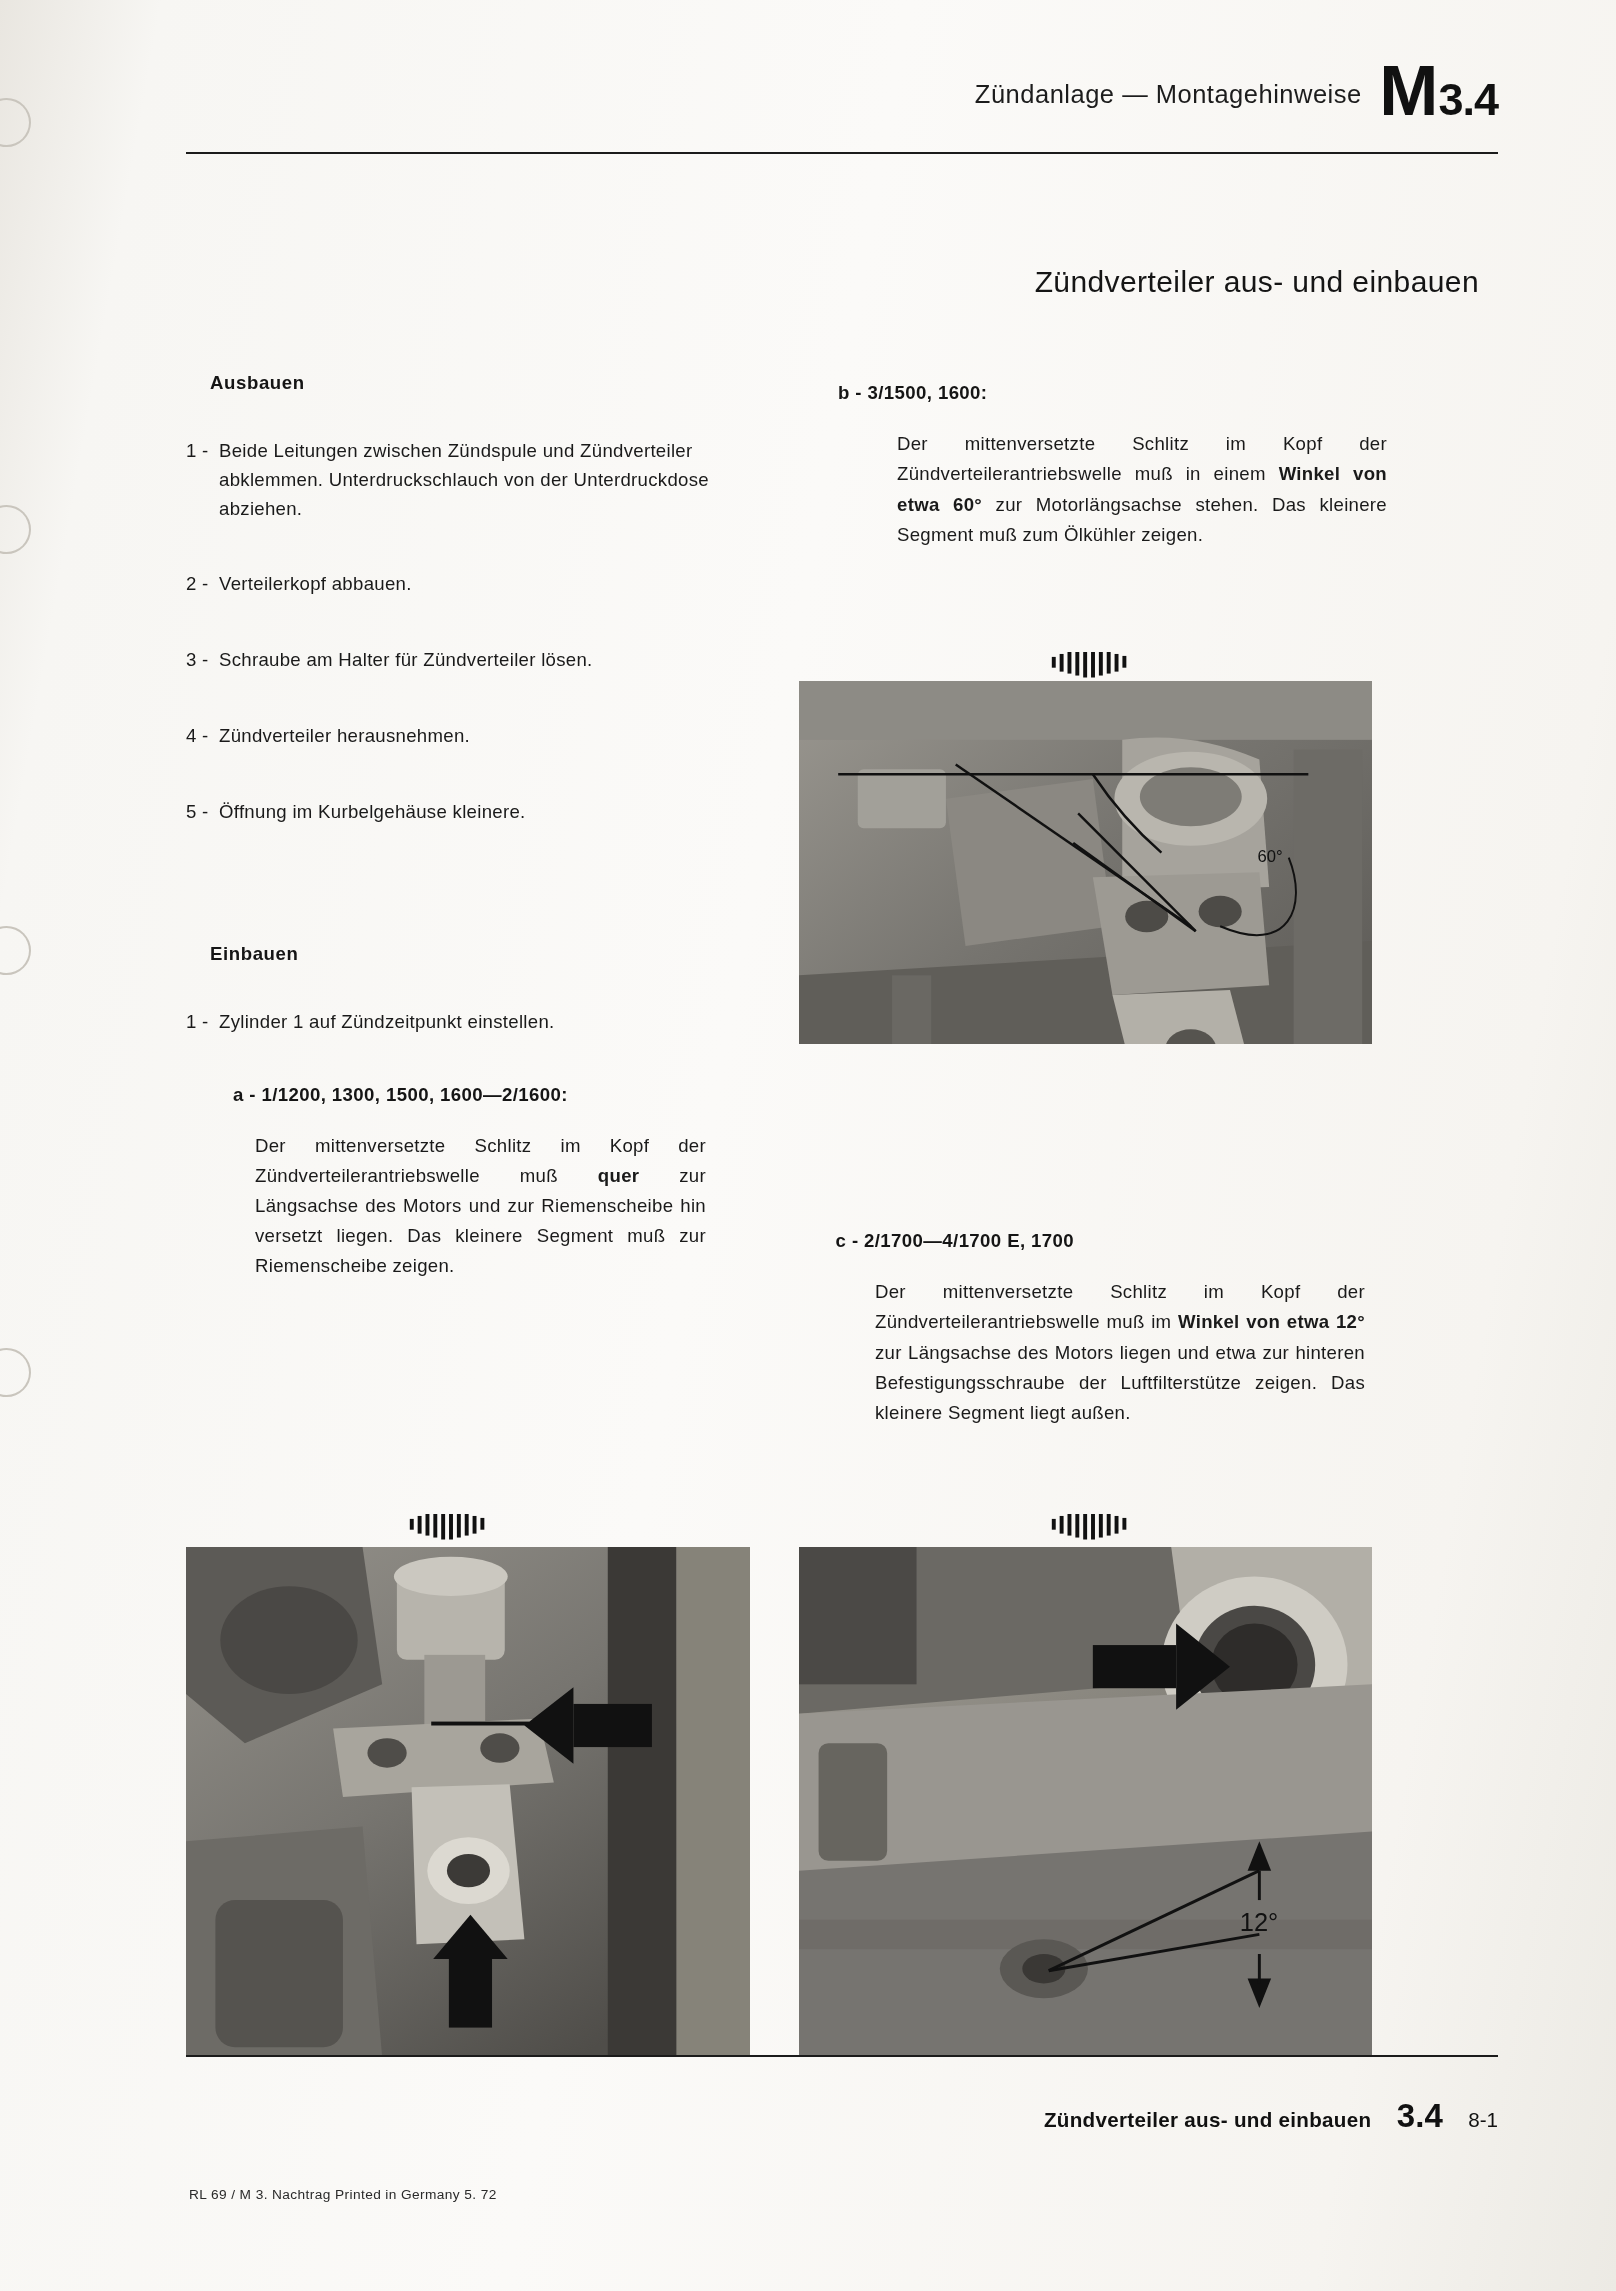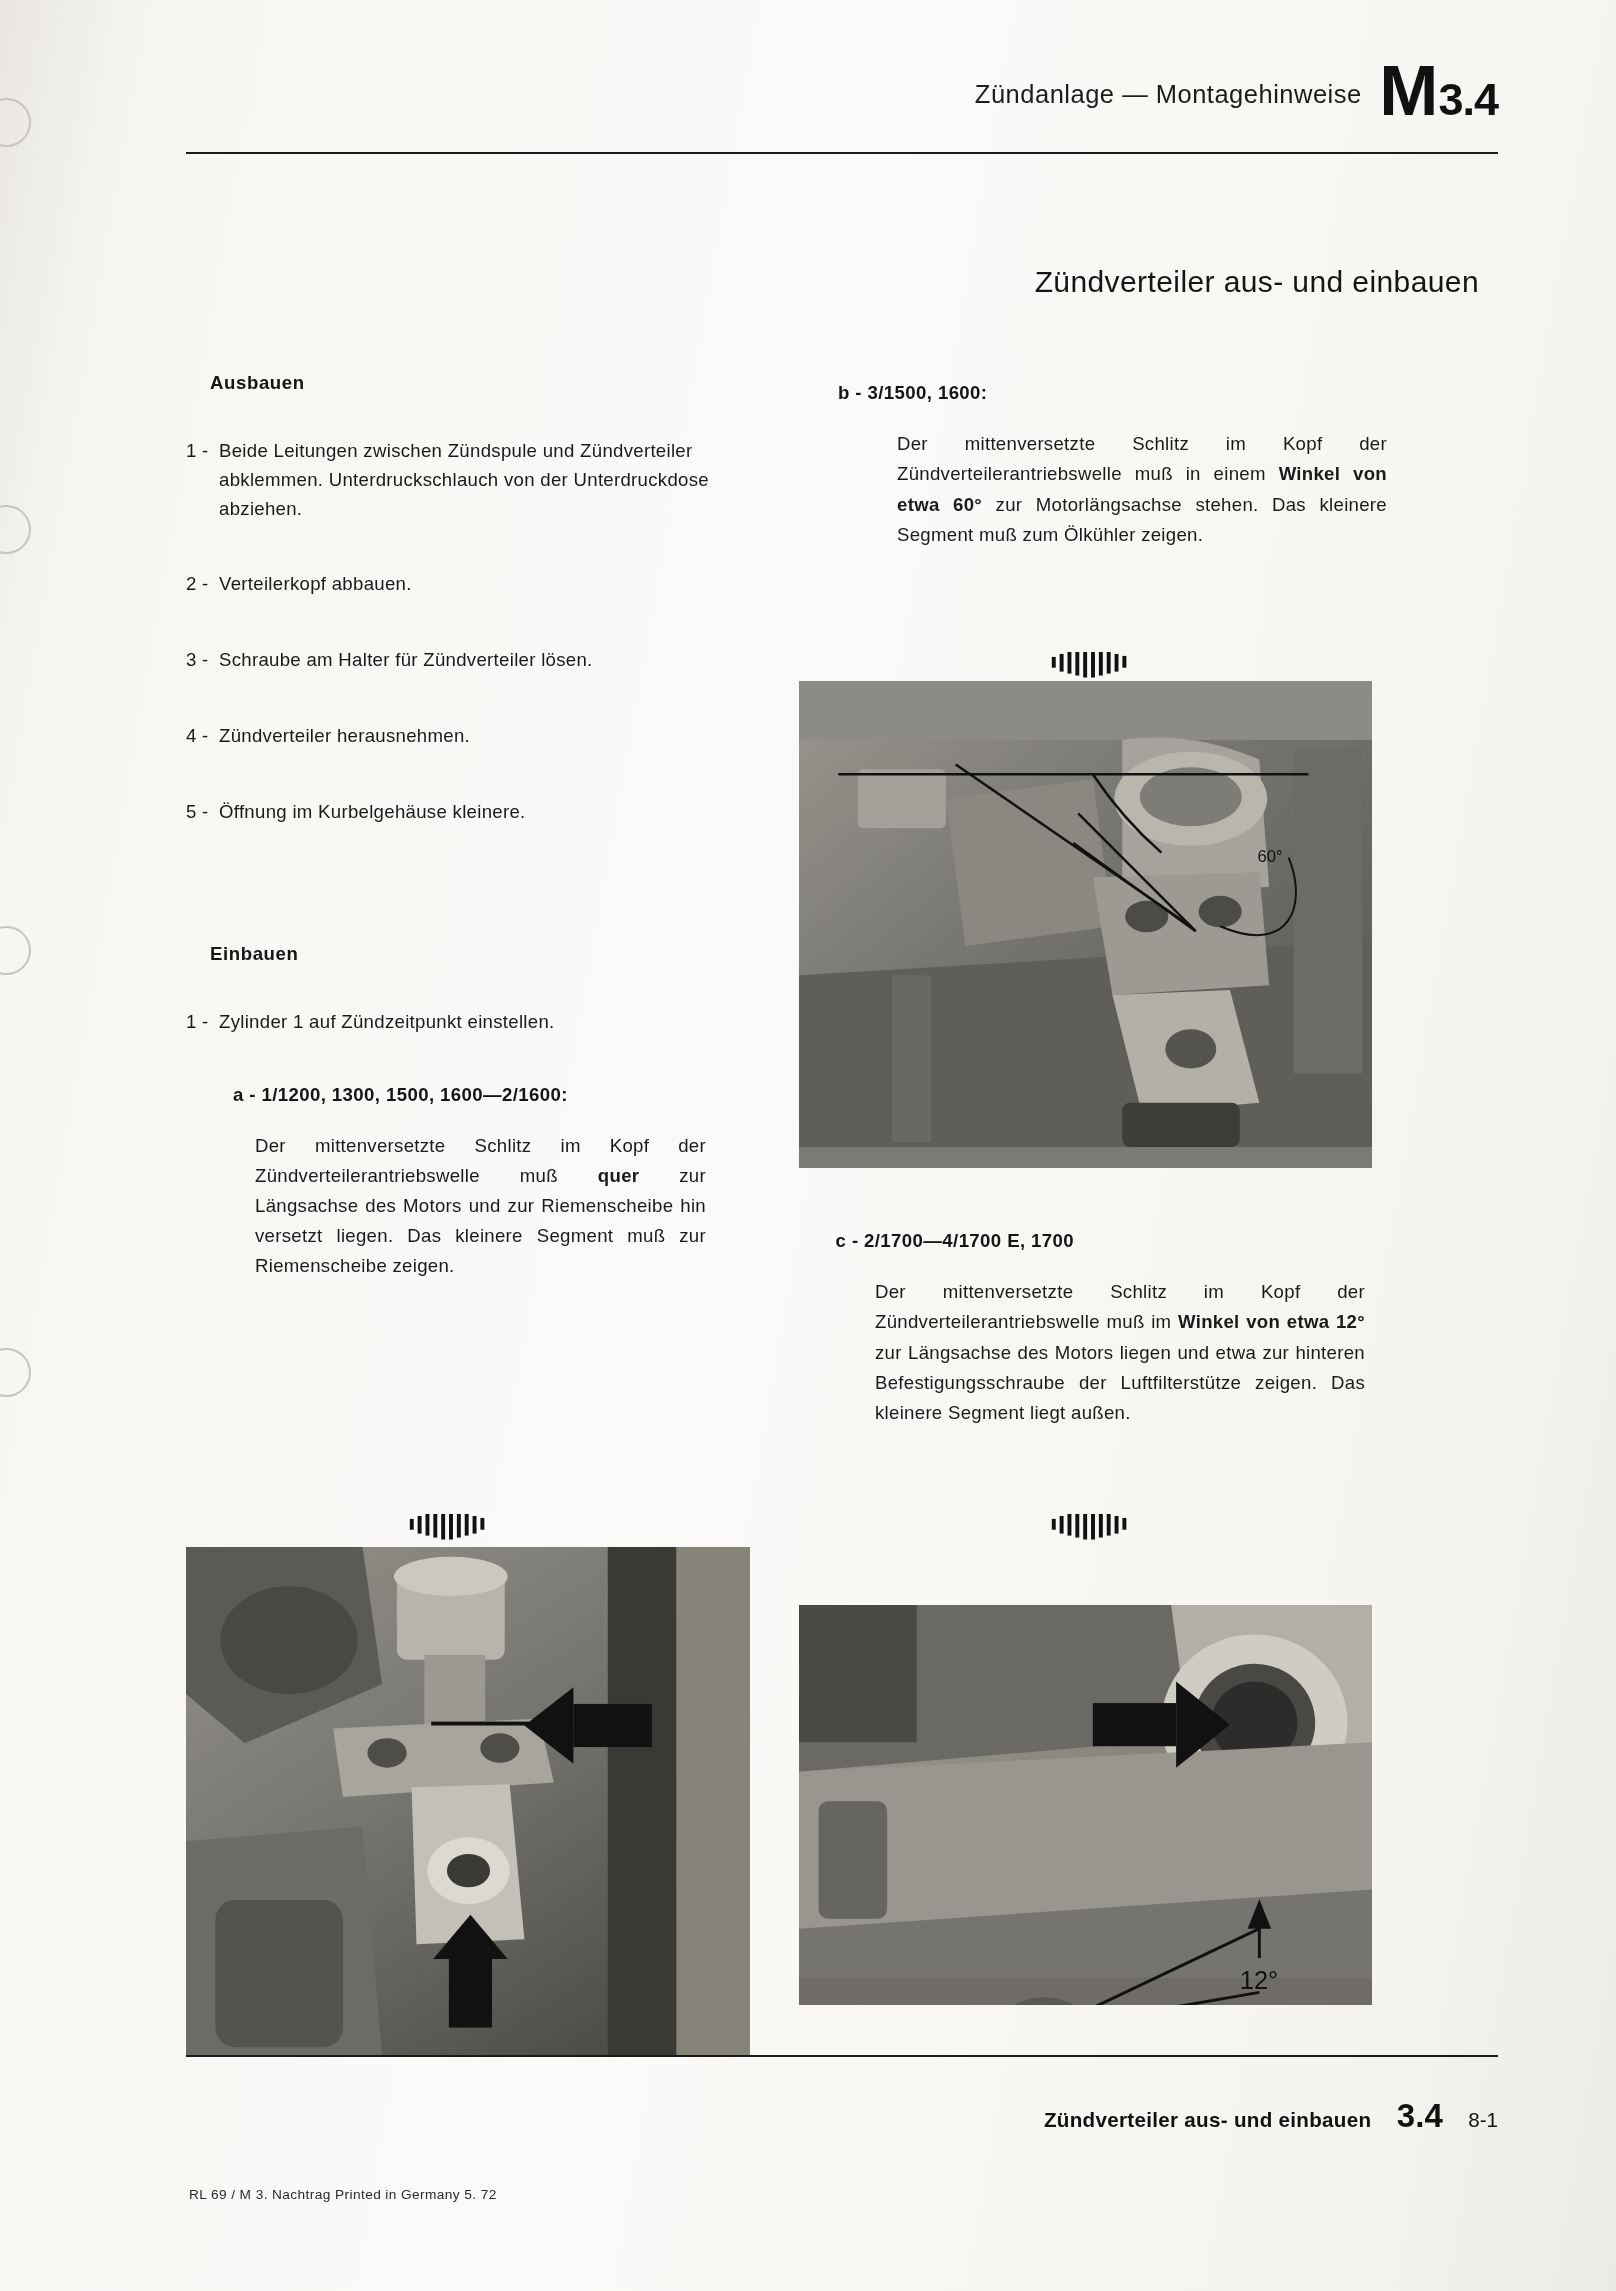--- a/index.html
+++ b/index.html
@@ -278,21 +278,21 @@
             <rect x="50" y="0" width="4" height="26"></rect>
           <rect x="58" y="0" width="4" height="26"></rect>
             <rect x="66" y="0" width="4" height="24"></rect>
           <rect x="74" y="0" width="4" height="22"></rect>
             <rect x="82" y="2" width="4" height="18"></rect>
           <rect x="90" y="4" width="4" height="12"></rect>
             <rect x="18" y="5" width="4" height="11"></rect>
         </g>
       </svg>
     </div>
-    <div class="photo" style="left:799px; top:681px; width:573px; height:487px;">
+    <div class="photo" style="left:799px; top:681px; width:573px; height:363px;">
       <svg class="grain" width="573" height="466" viewBox="0 0 585 475" preserveAspectRatio="none">
         <defs>
           <linearGradient id="gb" x1="0" y1="0" x2="1" y2="1">
             <stop offset="0%" stop-color="#9a9790"></stop>
             <stop offset="45%" stop-color="#76746f"></stop>
             <stop offset="100%" stop-color="#55534f"></stop>
           </linearGradient>
         </defs>
         <rect width="585" height="475" fill="url(#gb)"></rect>
         <rect x="0" y="0" width="585" height="60" fill="#8d8b85"></rect>
@@ -394,21 +394,21 @@
             <rect x="50" y="0" width="4" height="26"></rect>
           <rect x="58" y="0" width="4" height="26"></rect>
             <rect x="66" y="0" width="4" height="24"></rect>
           <rect x="74" y="0" width="4" height="22"></rect>
             <rect x="82" y="2" width="4" height="18"></rect>
           <rect x="90" y="4" width="4" height="12"></rect>
             <rect x="18" y="5" width="4" height="11"></rect>
         </g>
       </svg>
     </div>
-    <div class="photo" style="left:799px; top:1605px; width:573px; height:400px;">
+    <div class="photo" style="left:799px; top:1547px; width:573px; height:510px;">
       <svg class="grain" width="573" height="510" viewBox="0 0 585 520" preserveAspectRatio="none">
         <defs>
           <linearGradient id="gc" x1="0" y1="0" x2="0.6" y2="1">
             <stop offset="0%" stop-color="#a3a099"></stop>
             <stop offset="55%" stop-color="#848179"></stop>
             <stop offset="100%" stop-color="#5e5c57"></stop>
           </linearGradient>
         </defs>
         <rect width="585" height="520" fill="url(#gc)"></rect>
         <path d="M0,0 L585,0 L585,120 L0,170 Z" fill="#6b6964"></path>

